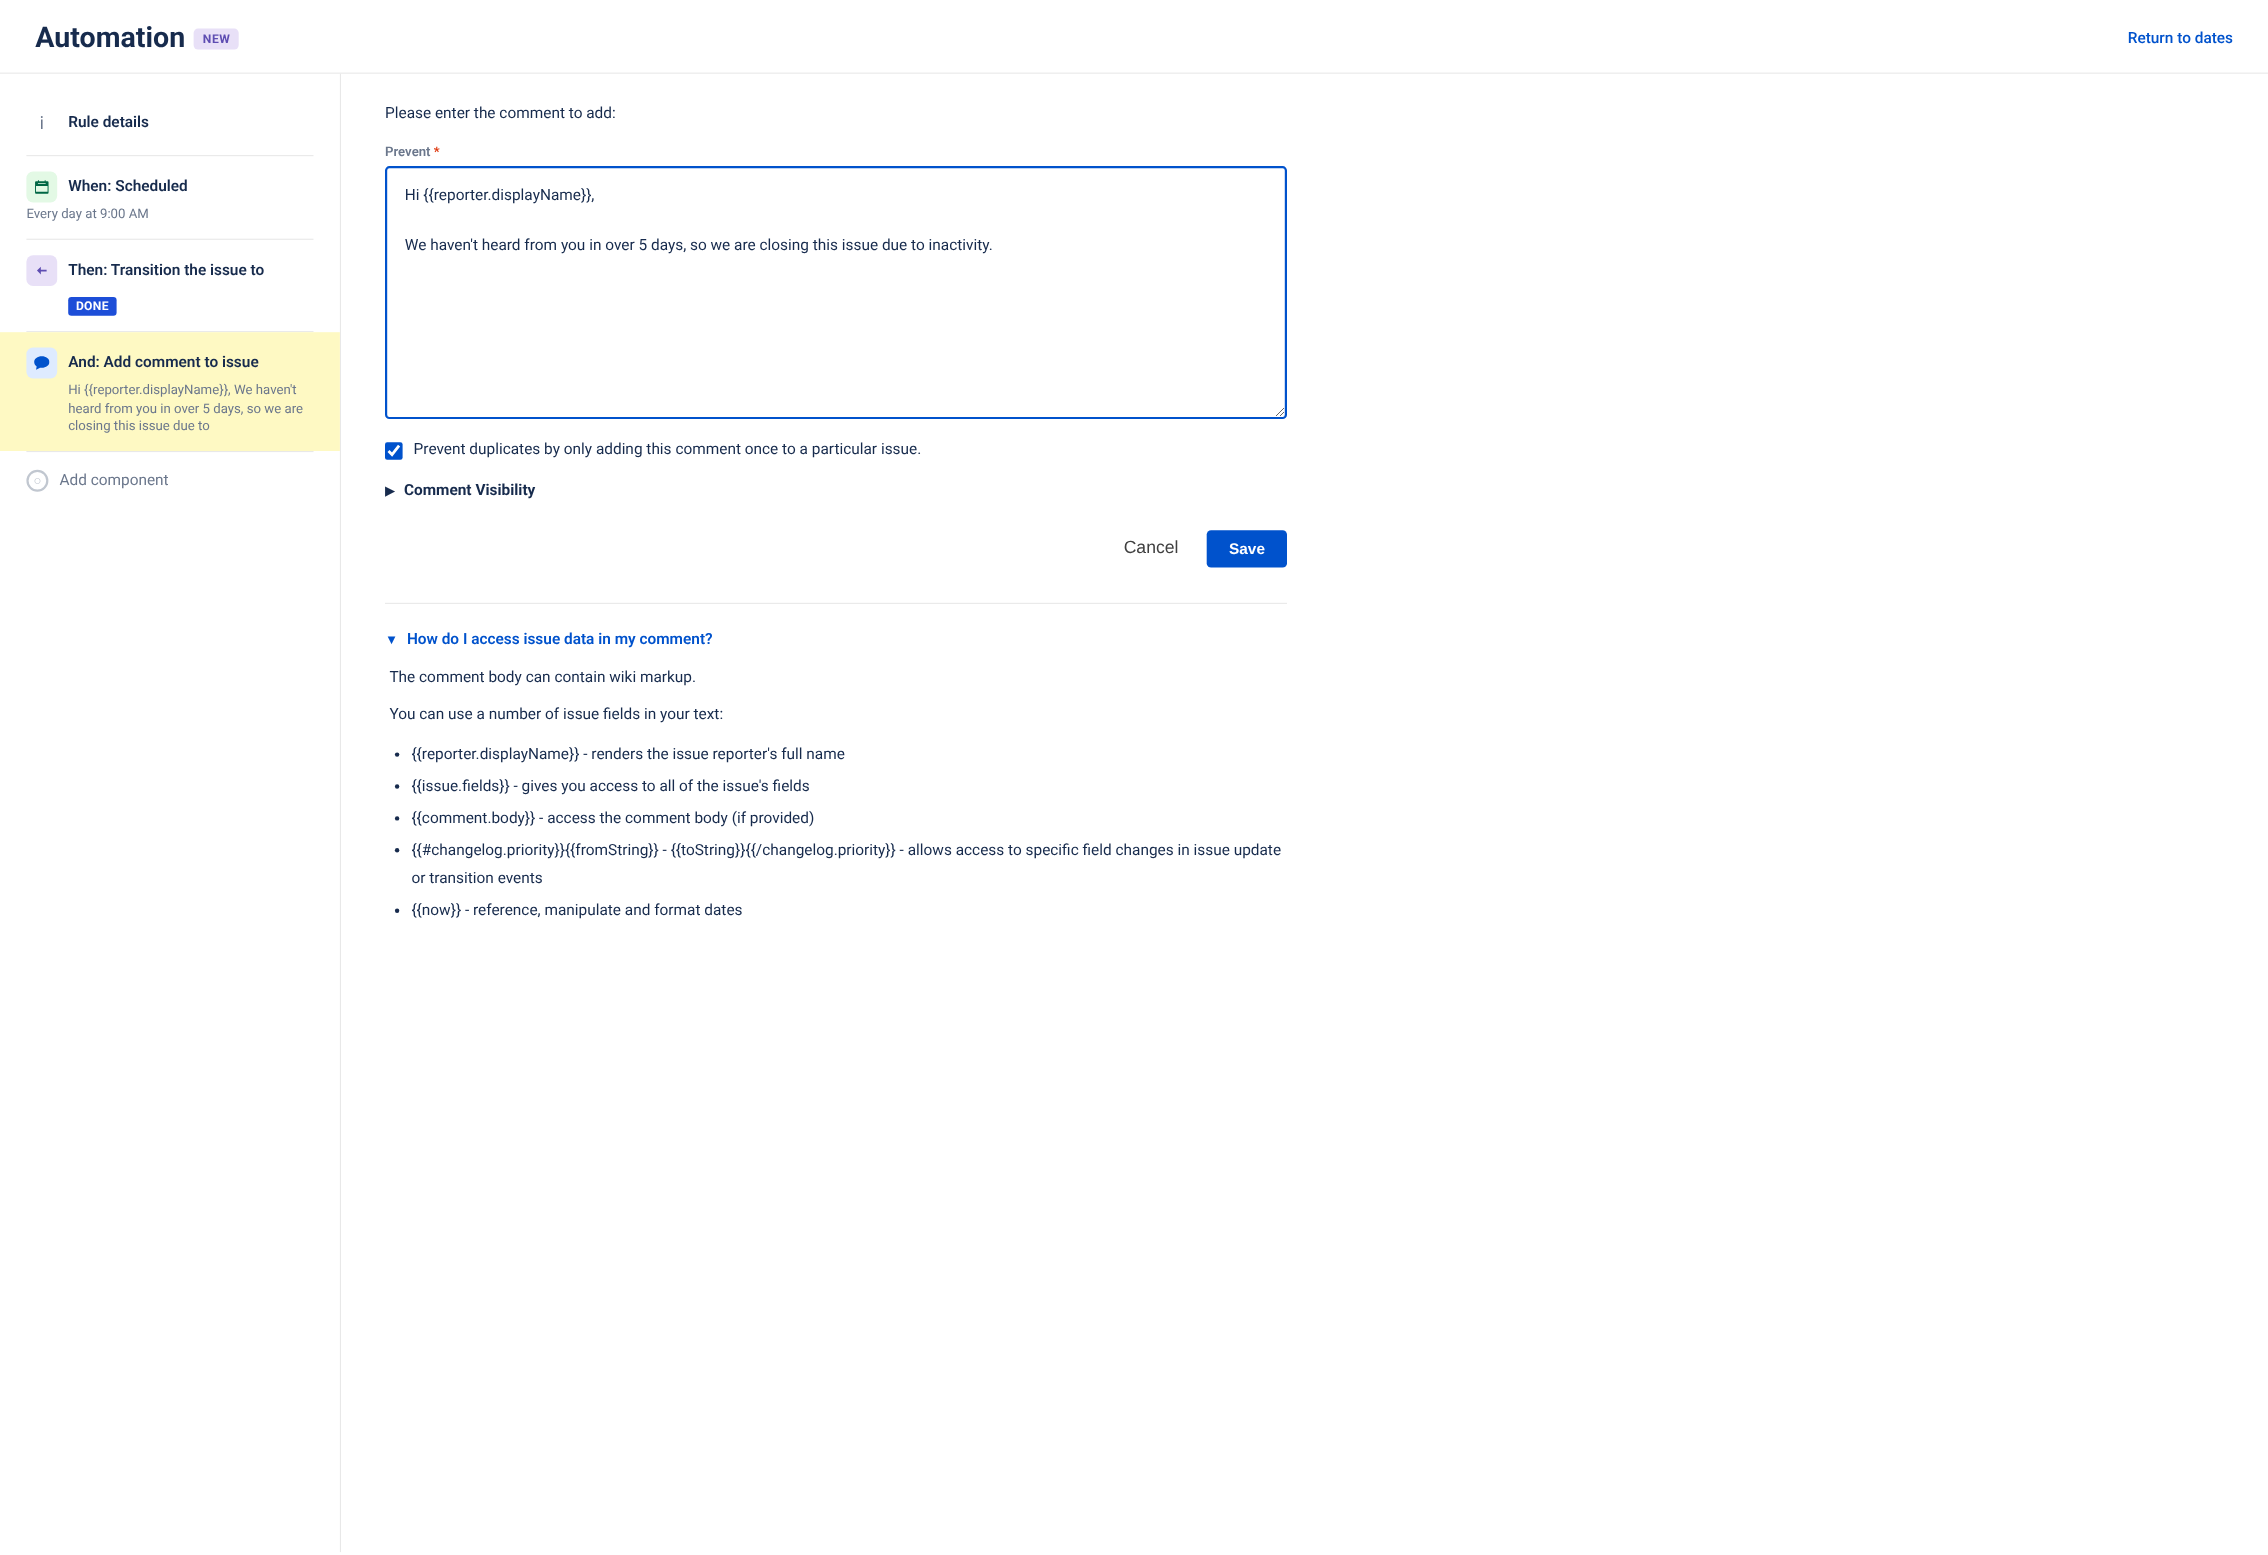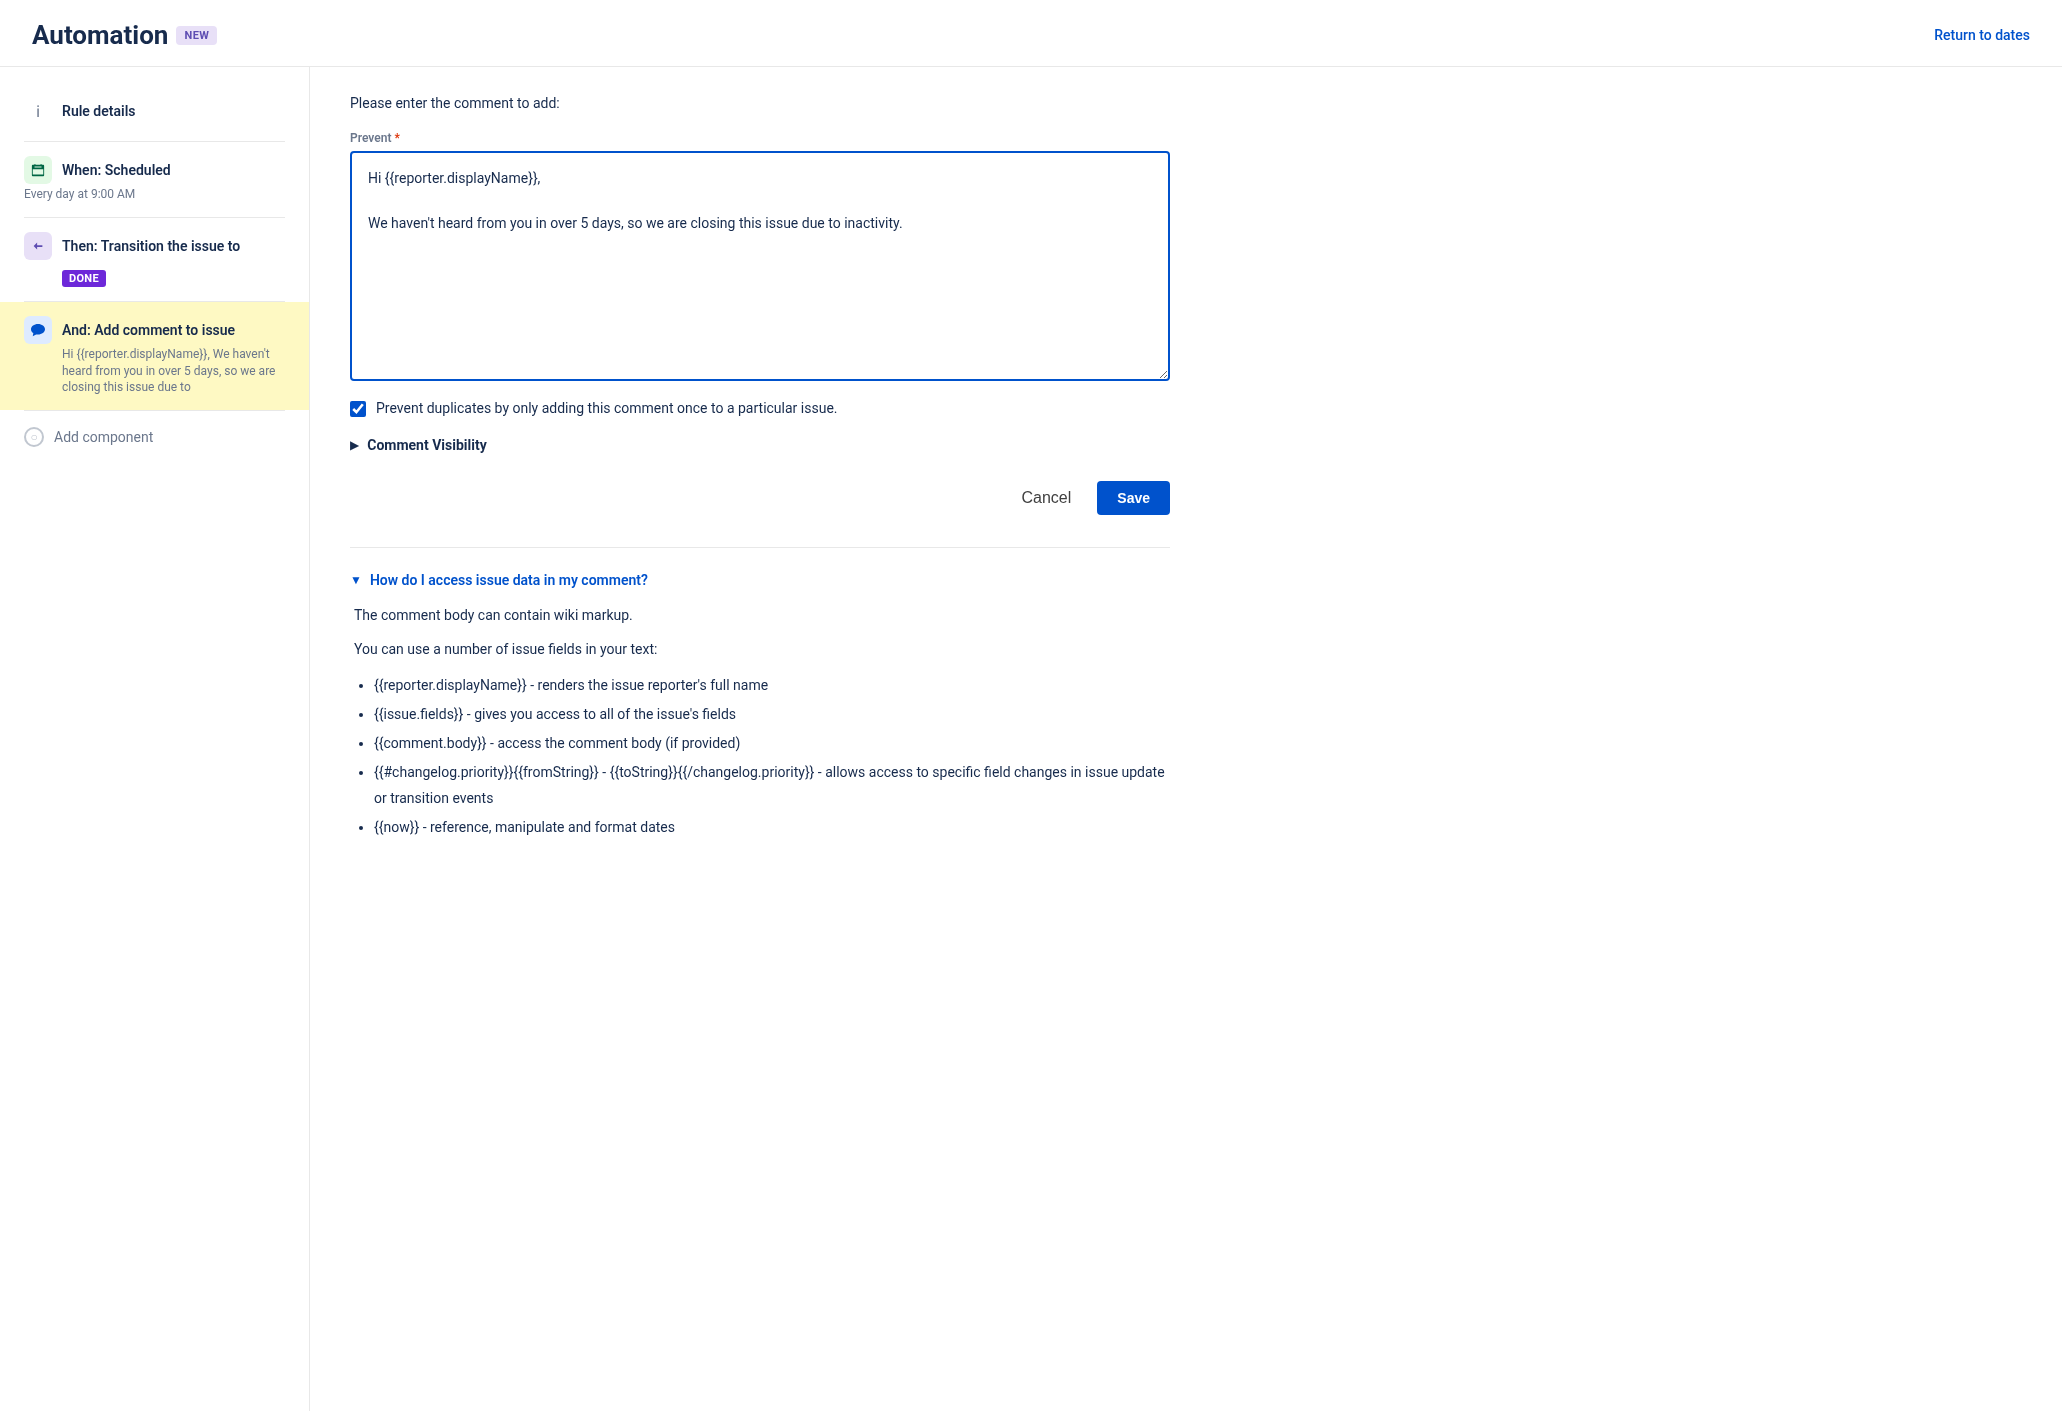--- a/index.html
+++ b/index.html
@@ -120,21 +120,21 @@
       color: #6b778c;
       margin-top: 2px;
       line-height: 1.4;
       display: -webkit-box;
       -webkit-line-clamp: 3;
       -webkit-box-orient: vertical;
       overflow: hidden;
     }
 
     .done-badge {
-      background: #6d28d9;
+      background: #1d4ed8;
       color: #fff;
       font-size: 11px;
       font-weight: 700;
       padding: 2px 7px;
       border-radius: 3px;
       margin-top: 4px;
       display: inline-block;
       letter-spacing: 0.3px;
     }
 

